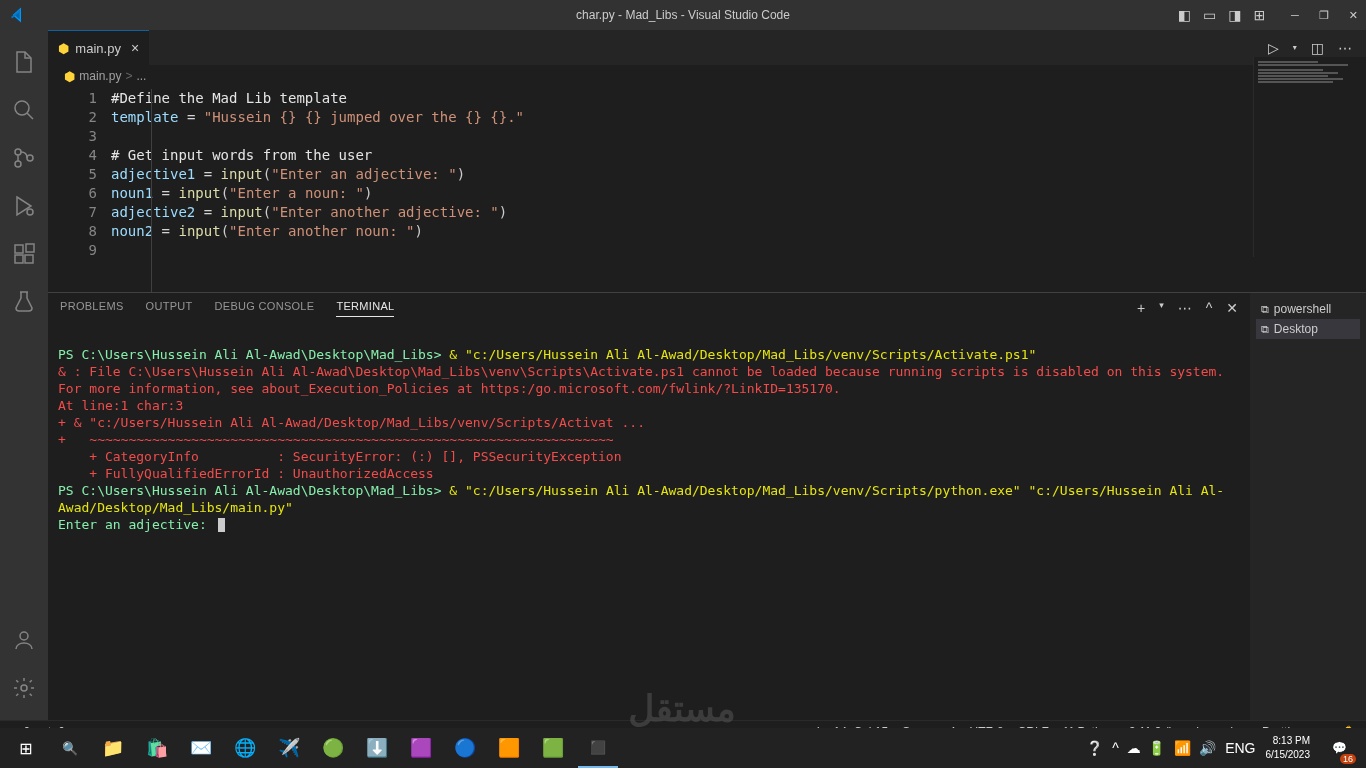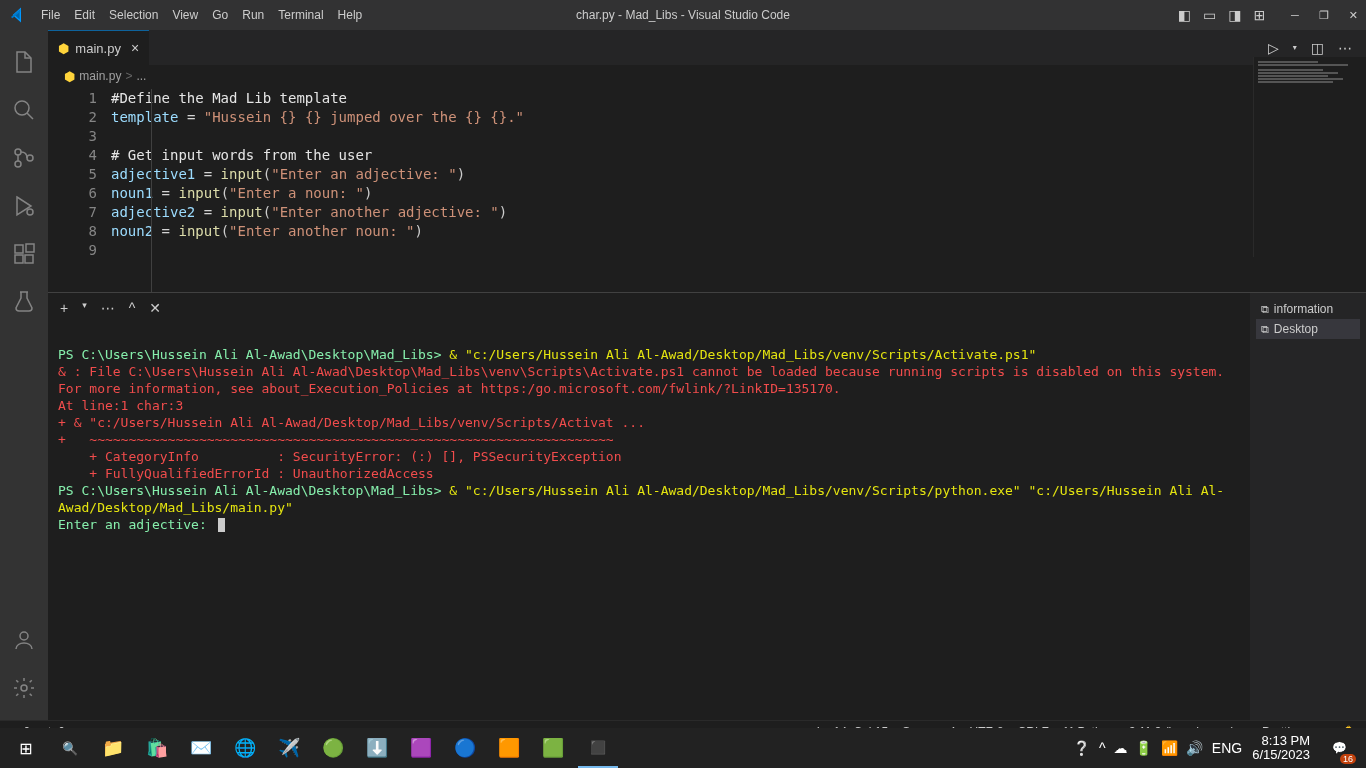--- a/index.html
+++ b/index.html
@@ -68,47 +68,37 @@
 
 .status-bar { height:22px; background:#16825d; color:#fff; display:flex; align-items:center; justify-content:space-between; padding:0 10px; font-size:12px; background:#1e1e1e; border-top:1px solid #2a2a2a;}
 .status-bar { background:#1e1e1e; color:#ccc; }
 .status-left, .status-right { display:flex; align-items:center; gap:14px; }
 .status-right span, .status-left span { cursor:pointer; }
 
 .taskbar { position:absolute; bottom:0; left:0; right:0; height:40px; background:#222; display:flex; align-items:center; justify-content:space-between; padding:0 6px; }
 .tb-left { display:flex; align-items:center; gap:4px; }
 .tb-icon { width:40px; height:40px; display:flex; align-items:center; justify-content:center; cursor:pointer; }
 .tb-right { display:flex; align-items:center; gap:10px; color:#fff; font-size:12px; }
-.tb-time { text-align:right; line-height:14px; font-size:13px; }
+.tb-time { text-align:right; line-height:14px; font-size:10px; }
 .tb-sys { display:flex; align-items:center; gap:8px; font-size:14px; }
 .emoji-ico { font-size:18px; }
 
 .watermark { position:absolute; left:50%; bottom:20px; transform:translateX(-50%); color:#555; font-size:36px; font-weight:bold; opacity:0.55; pointer-events:none; letter-spacing:1px;}
 .watermark small { display:block; font-size:16px; color:#555; text-align:center;}
 </style>
 </head>
 <body>
 
 <div class="title-bar">
   <div class="title-logo">
     <svg viewBox="0 0 24 24" fill="none">
         <path d="M17 3L7 12l10 9V3z" stroke="#0098ff" stroke-width="2" fill="#0065a9"></path>
         <path d="M17 3L3 15l2 2L17 7V3z" fill="#007acc"></path>
       </svg>
   </div>
-  <div class="menu" id="menu">
-      <div class="menu-item">File</div>
-      <div class="menu-item">Edit</div>
-      <div class="menu-item">Selection</div>
-      <div class="menu-item">View</div>
-      <div class="menu-item">Go</div>
-      <div class="menu-item">Run</div>
-      <div class="menu-item">Terminal</div>
-      <div class="menu-item">Help</div>
-    </div>
   <div class="title-text">char.py - Mad_Libs - Visual Studio Code</div>
   <div class="title-right">
     <span>◧</span>
     <span>▭</span>
     <span>◨</span>
     <span>⊞</span>
     <div class="win-controls">
       <span>─</span>
       <span>❐</span>
       <span>✕</span>
@@ -221,20 +211,26 @@
       <div style="background:#555;height:2px;width:65px;margin-bottom:1px"></div>
       <div style="background:#555;height:2px;width:80px;margin-bottom:1px"></div>
       <div style="background:#555;height:2px;width:70px;margin-bottom:1px"></div>
       <div style="background:#555;height:2px;width:85px;margin-bottom:1px"></div>
       <div style="background:#555;height:2px;width:75px;margin-bottom:1px"></div>
     </div>
 
     <div class="panel">
       <div class="panel-main">
         <div class="panel-tabs">
+          <div class="ptabs-left">
+            <div class="ptab">PROBLEMS</div>
+            <div class="ptab">OUTPUT</div>
+            <div class="ptab">DEBUG CONSOLE</div>
+            <div class="ptab active">TERMINAL</div>
+          </div>
           <div class="ptabs-right">
             <span>+</span>
             <span style="font-size:9px">▾</span>
             <span>⋯</span>
             <span>^</span>
             <span>✕</span>
           </div>
         </div>
         <div class="term-body">
 <span class="t-white">PS C:\Users\Hussein Ali Al-Awad\Desktop\Mad_Libs&gt; </span><span class="t-yellow">&amp; "c:/Users/Hussein Ali Al-Awad/Desktop/Mad_Libs/venv/Scripts/Activate.ps1"</span>
@@ -244,21 +240,21 @@
 <span class="t-red">+   ~~~~~~~~~~~~~~~~~~~~~~~~~~~~~~~~~~~~~~~~~~~~~~~~~~~~~~~~~~~~~~~~~~~</span>
 <span class="t-red">    + CategoryInfo          : SecurityError: (:) [], PSSecurityException</span>
 <span class="t-red">    + FullyQualifiedErrorId : UnauthorizedAccess</span>
 <span class="t-white">PS C:\Users\Hussein Ali Al-Awad\Desktop\Mad_Libs&gt; </span><span class="t-yellow">&amp; "c:/Users/Hussein Ali Al-Awad/Desktop/Mad_Libs/venv/Scripts/python.exe" "c:/Users/Hussein Ali Al-Awad/Desktop/Mad_Libs/main.py"</span>
 <span class="t-white">Enter an adjective: </span><span class="cursor"></span>
         </div>
       </div>
       <div class="term-side">
         <div class="ts-item">
             <span class="ts-icon">⧉</span>
-            <span>information</span>
+            <span>powershell</span>
           </div>
         <div class="ts-item active">
             <span class="ts-icon">⧉</span>
             <span>Desktop</span>
           </div>
       </div>
     </div>
   </div>
 </div>
 
@@ -274,20 +270,21 @@
     <span>CRLF</span>
     <span>{ } Python</span>
     <span>3.11.3 ('venv': venv)</span>
     <span>✓ Prettier</span>
     <span>☺</span>
     <span>🔔</span>
   </div>
 </div>
 
 <div class="watermark">
+  <span>مستقل</span>
   <small>mostaql.com</small>
 </div>
 
 <div class="taskbar">
   <div class="tb-left">
     <div class="tb-icon">
         <span style="color:#fff;font-size:16px">⊞</span>
       </div>
     <div class="tb-icon">
         <span style="color:#fff">🔍</span>

